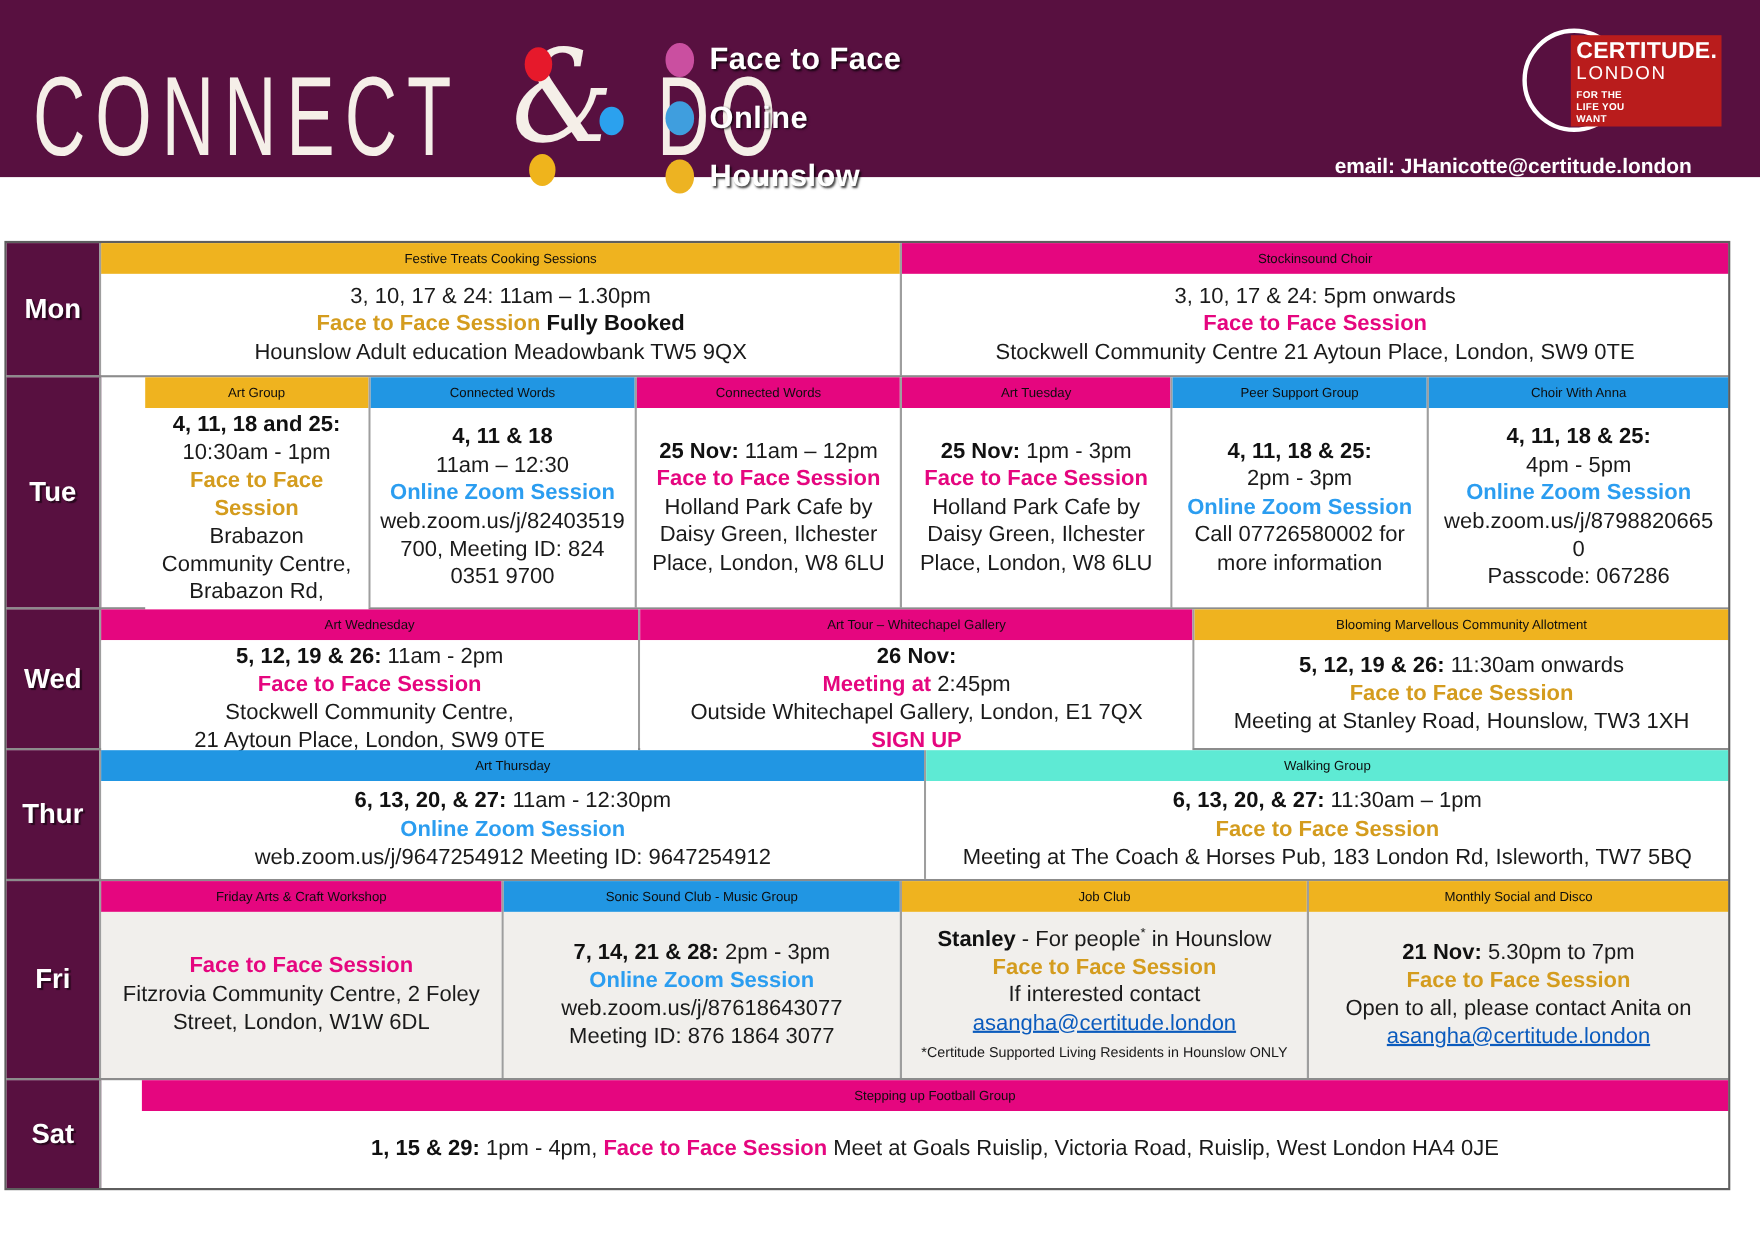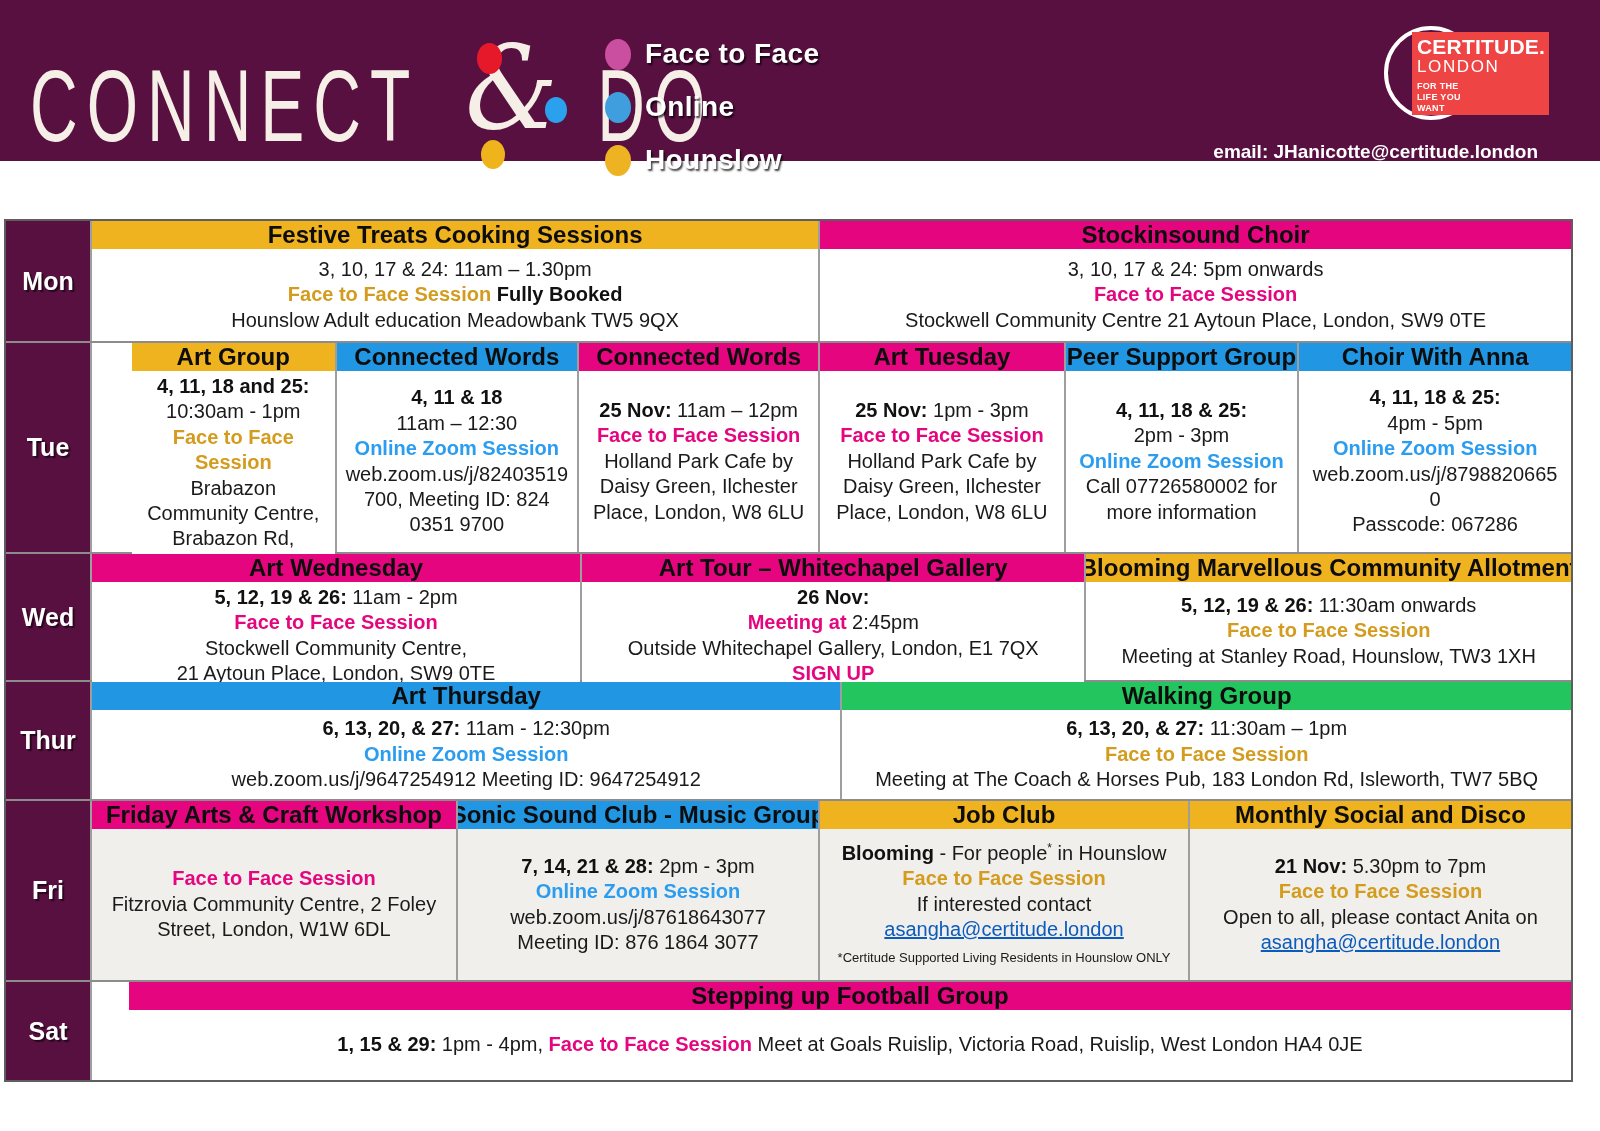--- a/index.html
+++ b/index.html
@@ -18,39 +18,39 @@
   .dot-blue   { width:22px; height:26px; background:#2ba1ee; right:0px;  top:62px; }
   .dot-yellow { width:24px; height:29px; background:#efb41c; left:32px; bottom:6px; }
 
   .legend { position:absolute; left:605px; top:38px; display:flex; flex-direction:column; gap:21px; }
   .legend-item { display:flex; align-items:center; gap:14px; }
   .ldot { width:26px; height:31px; border-radius:50%; flex:0 0 auto; }
   .llabel { color:#ffffff; font-weight:bold; font-size:28px; letter-spacing:0.4px; text-shadow:1.5px 1.5px 2px rgba(0,0,0,0.75); }
 
   .brand { position:absolute; left:1384px; top:26px; width:170px; height:108px; }
   .brand-circle { position:absolute; left:0; top:0; width:94px; height:94px; border:4px solid #ffffff; border-radius:50%; }
-  .brand-text { position:absolute; left:28px; top:6px; background:#ef4444; padding:3px 4px 2px 5px; color:#ffffff; }
+  .brand-text { position:absolute; left:44px; top:6px; background:#b91c1c; padding:3px 4px 2px 5px; color:#ffffff; }
   .bt1 { font-weight:bold; font-size:21px; letter-spacing:0.2px; }
   .bt2 { font-size:17px; letter-spacing:1.6px; margin-top:-2px; }
   .bt3 { font-weight:bold; font-size:9px; line-height:1.2; width:52px; margin-top:4px; letter-spacing:0.3px; }
 
   .contact { position:absolute; right:62px; top:140px; text-align:right; color:#ffffff; font-weight:bold; font-size:19px; line-height:1.3; }
 
   
   .board { position:absolute; left:4px; top:219px; width:1569px; border:2px solid #5e5e5e; background:#ffffff; }
   .day-row { display:flex; width:100%; }
   .day-row + .day-row { border-top:2px solid #8c8c8c; }
   .day-cell { width:86px; flex:0 0 86px; background:#581040; color:#ffffff; font-weight:bold; font-size:25px;
               display:flex; align-items:center; justify-content:center; text-shadow:2px 2px 1px rgba(0,0,0,0.55);
               border-right:2px solid #9e9e9e; }
   .cards { flex:1; display:flex; min-width:0; }
   .card { display:flex; flex-direction:column; min-width:0; }
   .card + .card { border-left:2px solid #9e9e9e; }
   .card-h { height:28px; flex:0 0 28px; display:flex; align-items:center; justify-content:center;
-            font-weight:bold; font-size:24px; color:#0d0d0d; white-space:nowrap; overflow:hidden; }
+            font-weight:normal; font-size:12px; color:#0d0d0d; white-space:nowrap; overflow:hidden; }
   .card-b { flex:1; display:flex; flex-direction:column; align-items:center; justify-content:center;
             text-align:center; font-size:20px; color:#1a1a1a; line-height:1.27; padding:3px 9px; background:#ffffff; }
   .row-fri .card-b { background:#f1efec; }
   .line { overflow-wrap:anywhere; width:100%; }
 
   .sg-p    { }
   .sg-b    { font-weight:bold; color:#111111; }
   .sg-pink { font-weight:bold; color:#e5067f; }
   .sg-gold { font-weight:bold; color:#d49c1e; }
   .sg-blue { font-weight:bold; color:#2b9df0; }
@@ -223,21 +223,21 @@
         <div class="cards">
           <div class="card" style="width: 50.6%;">
             <div class="card-h" style="background: rgb(33, 150, 227);">Art Thursday</div>
             <div class="card-b">
               <div class="line"><span class="sg-b">6, 13, 20, &amp; 27:</span><span class="sg-p"> 11am - 12:30pm</span></div>
               <div class="line"><span class="sg-blue">Online Zoom Session</span></div>
               <div class="line"><span class="sg-p">web.zoom.us/j/9647254912 Meeting ID: 9647254912</span></div>
             </div>
           </div>
           <div class="card" style="width: 49.4%;">
-            <div class="card-h" style="background: #22c55e;">Walking Group</div>
+            <div class="card-h" style="background: #5eead4;">Walking Group</div>
             <div class="card-b">
               <div class="line"><span class="sg-b">6, 13, 20, &amp; 27:</span><span class="sg-p"> 11:30am – 1pm</span></div>
               <div class="line"><span class="sg-gold">Face to Face Session</span></div>
               <div class="line"><span class="sg-p">Meeting at The Coach &amp; Horses Pub, 183 London Rd, Isleworth, TW7 5BQ</span></div>
             </div>
           </div>
         </div>
       </div>
       <div class="day-row row-fri" style="height: 181px;">
         <div class="day-cell">Fri</div>
@@ -254,21 +254,21 @@
             <div class="card-b">
               <div class="line"><span class="sg-b">7, 14, 21 &amp; 28:</span><span class="sg-p"> 2pm - 3pm</span></div>
               <div class="line"><span class="sg-blue">Online Zoom Session</span></div>
               <div class="line"><span class="sg-p">web.zoom.us/j/87618643077</span></div>
               <div class="line"><span class="sg-p">Meeting ID: 876 1864 3077</span></div>
             </div>
           </div>
           <div class="card" style="width: 25%;">
             <div class="card-h" style="background: rgb(239, 179, 31);">Job Club</div>
             <div class="card-b">
-              <div class="line"><span class="sg-b">Blooming</span><span class="sg-p"> - For people</span><span class="sg-sup">*</span><span class="sg-p"> in Hounslow</span></div>
+              <div class="line"><span class="sg-b">Stanley</span><span class="sg-p"> - For people</span><span class="sg-sup">*</span><span class="sg-p"> in Hounslow</span></div>
               <div class="line"><span class="sg-gold">Face to Face Session</span></div>
               <div class="line"><span class="sg-p">If interested contact</span></div>
               <div class="line"><span class="sg-link">asangha@certitude.london</span></div>
               <div class="line"><span class="sg-small">*Certitude Supported Living Residents in Hounslow ONLY</span></div>
             </div>
           </div>
           <div class="card" style="width: 25.9%;">
             <div class="card-h" style="background: rgb(239, 179, 31);">Monthly Social and Disco</div>
             <div class="card-b">
               <div class="line"><span class="sg-b">21 Nov:</span><span class="sg-p"> 5.30pm to 7pm</span></div>

